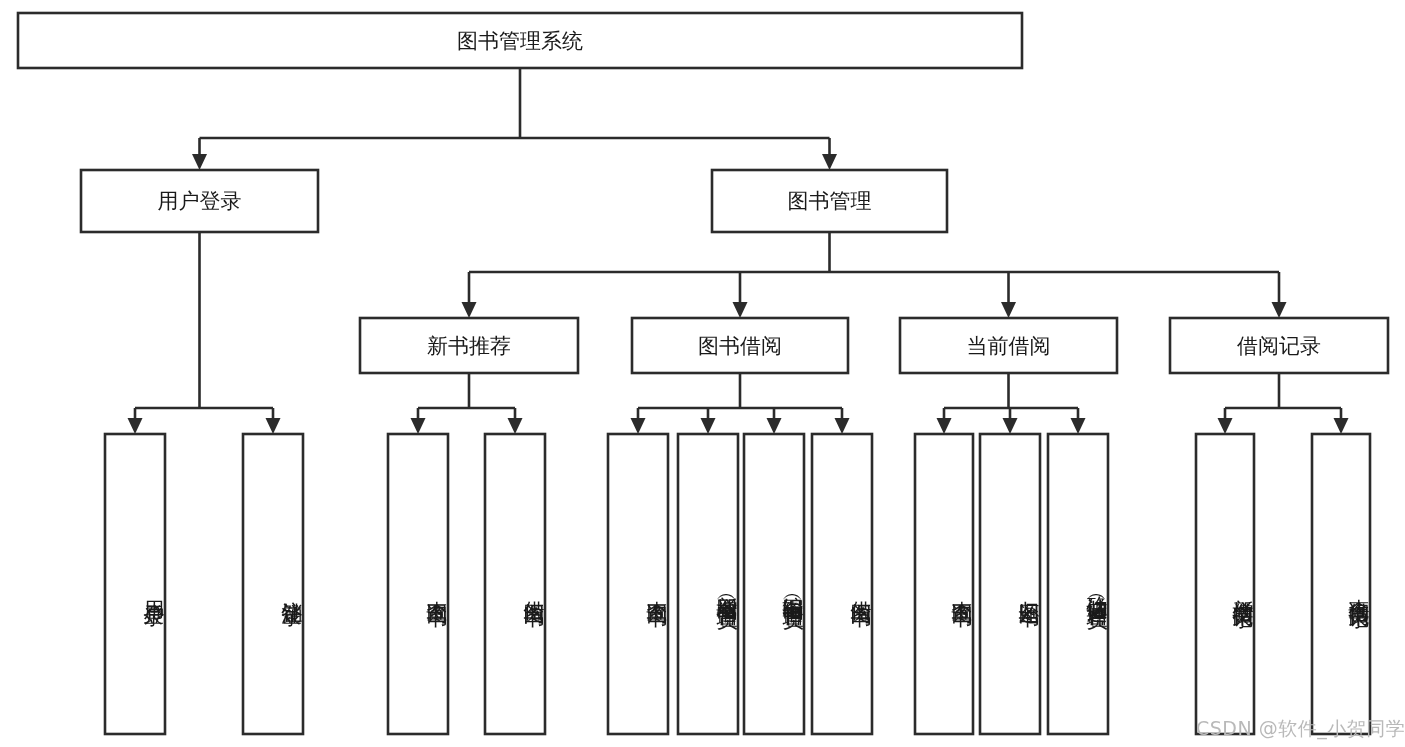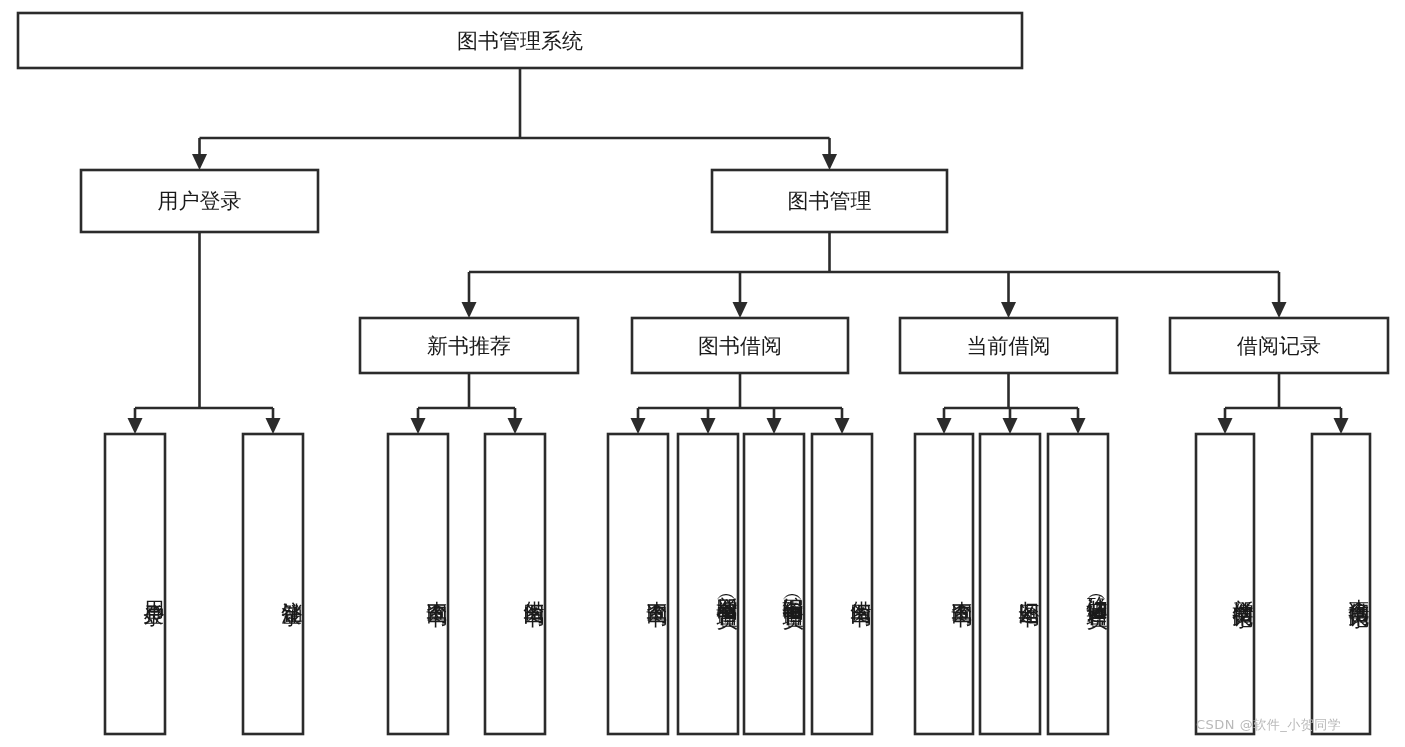--- a/index.html
+++ b/index.html
@@ -65,21 +65,21 @@
     white-space: nowrap;
     text-align: center;
     display: flex;
     align-items: flex-start;
     justify-content: center;
     pointer-events: none;
   }
   .watermark {
     position: absolute;
     font-family: "DejaVu Sans", "Liberation Sans", sans-serif;
-    font-size: 13px;
+    font-size: 19px;
     color: #b9b9b9;
     white-space: nowrap;
     letter-spacing: 0.5px;
   }
 </style>
 </head>
 <body>
 
 <div id="diagram-root">
 

